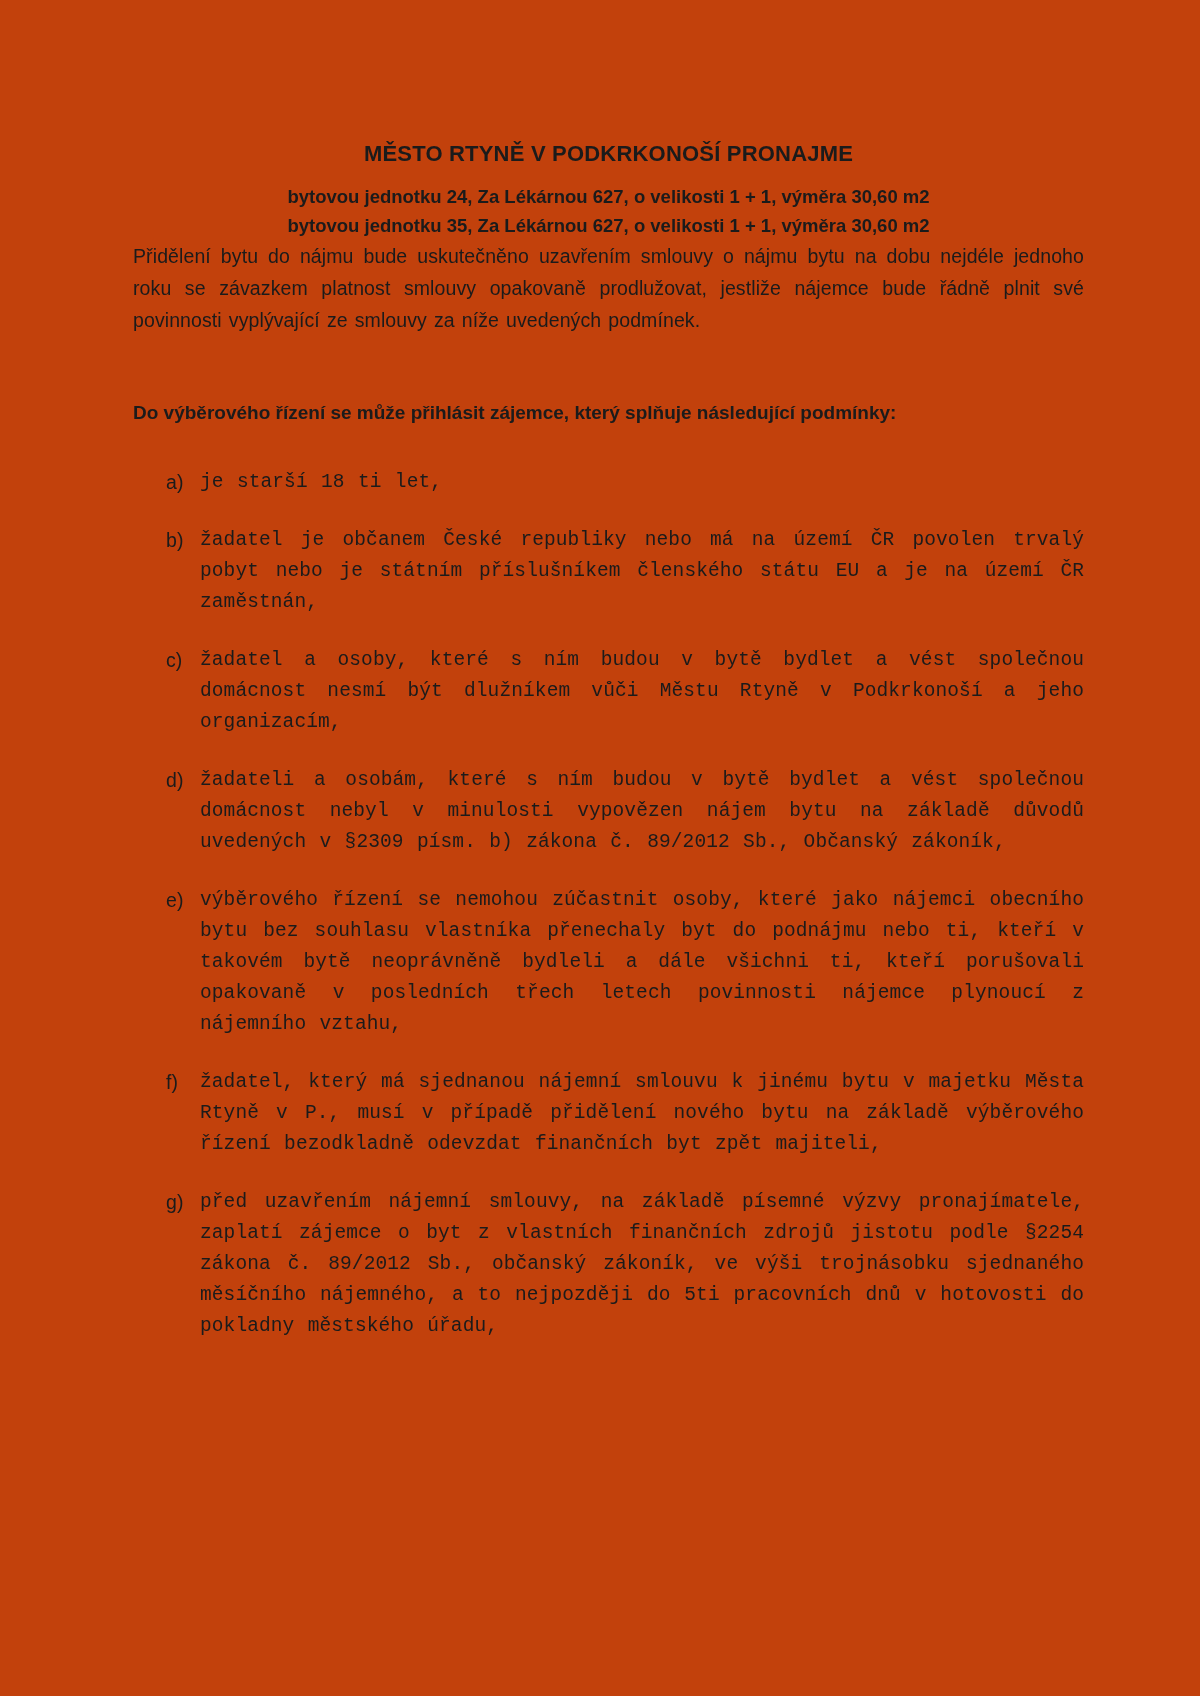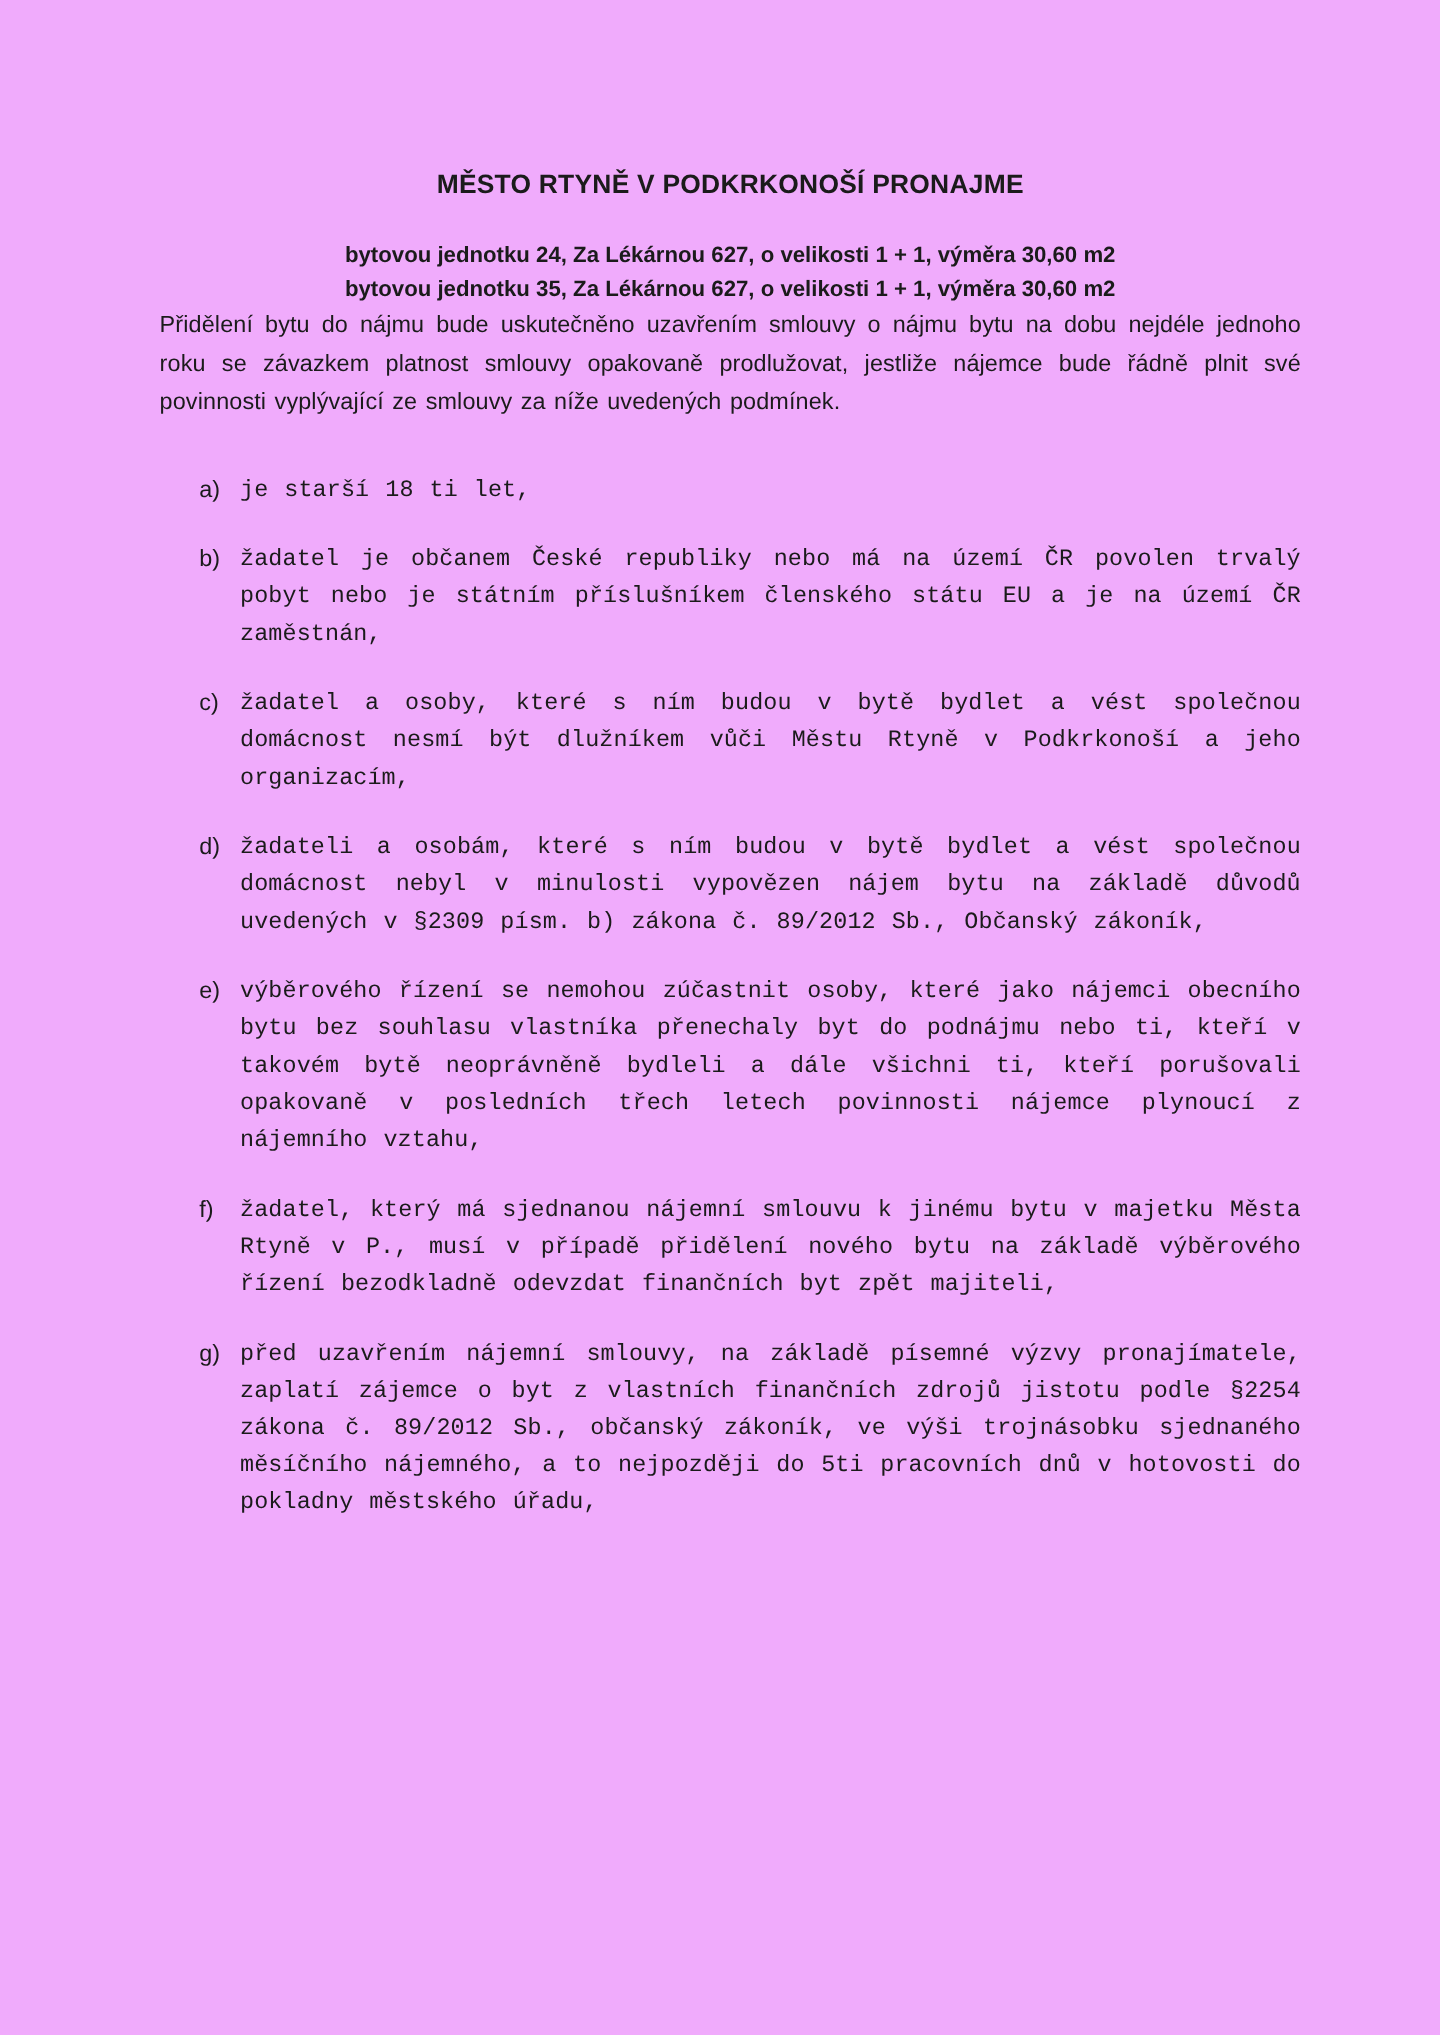--- a/index.html
+++ b/index.html
@@ -3,41 +3,41 @@
 <meta charset="utf-8">
 <title>Document</title>
 <style>
   * { margin: 0; padding: 0; box-sizing: border-box; }
   html, body { background: #ffffff; }
   .page {
     position: relative;
     width: 1200px;
     height: 1696px;
     margin: 0 auto;
-    background: #f0abfc;
+    background: #c2410c;
     color: #1b1b1b;
     font-family: "Liberation Sans", "DejaVu Sans", sans-serif;
     overflow: hidden;
   }
   .content {
     position: absolute;
     left: 133px;
     top: 0;
     width: 951px;
     padding-top: 140px;
   }
   .doc-title {
     text-align: center;
     font-weight: bold;
     font-size: 22px;
     line-height: 28px;
     letter-spacing: 0.2px;
   }
   .listings {
-    margin-top: 29px;
+    margin-top: 14px;
     text-align: center;
     font-weight: bold;
     font-size: 18.5px;
     line-height: 29px;
   }
   .intro {
     font-size: 19.5px;
     line-height: 32px;
     letter-spacing: 0.1px;
     word-spacing: 1.5px;
@@ -79,20 +79,21 @@
 
     <h1 class="doc-title">MĚSTO RTYNĚ V PODKRKONOŠÍ PRONAJME</h1>
 
     <div class="listings">
       <p>bytovou jednotku 24, Za Lékárnou 627, o velikosti 1 + 1, výměra 30,60 m2</p>
       <p>bytovou jednotku 35, Za Lékárnou 627, o velikosti 1 + 1, výměra 30,60 m2</p>
     </div>
 
     <p class="intro">Přidělení bytu do nájmu bude uskutečněno uzavřením smlouvy o nájmu bytu na dobu nejdéle jednoho roku se závazkem platnost smlouvy opakovaně prodlužovat, jestliže nájemce bude řádně plnit své povinnosti vyplývající ze smlouvy za níže uvedených podmínek.</p>
 
+    <p class="conditions-heading">Do výběrového řízení se může přihlásit zájemce, který splňuje následující podmínky:</p>
 
     <ol class="conditions">
       <li class="condition">
         <span class="marker">a)</span>
         <span class="text">je starší 18 ti let,</span>
       </li>
       <li class="condition">
         <span class="marker">b)</span>
         <span class="text">žadatel je občanem České republiky nebo má na území ČR povolen trvalý pobyt nebo je státním příslušníkem členského státu EU a je na území ČR zaměstnán,</span>
       </li>

